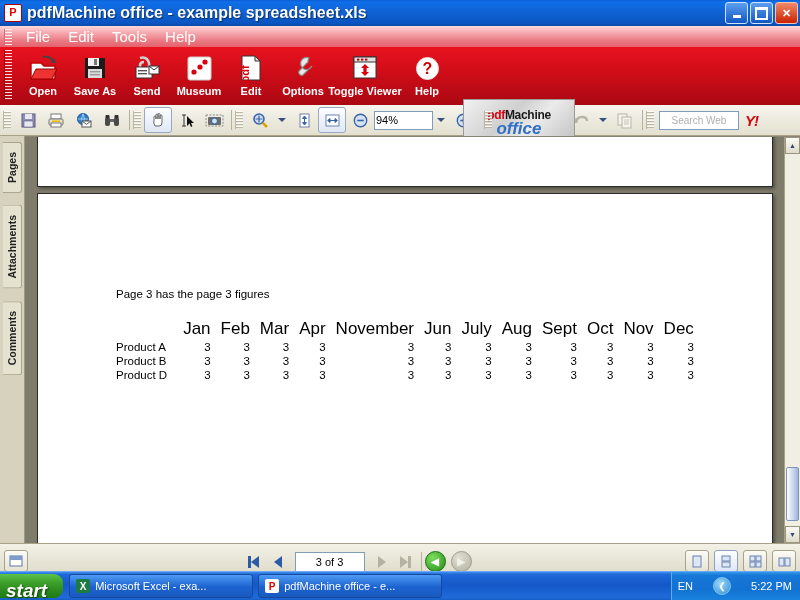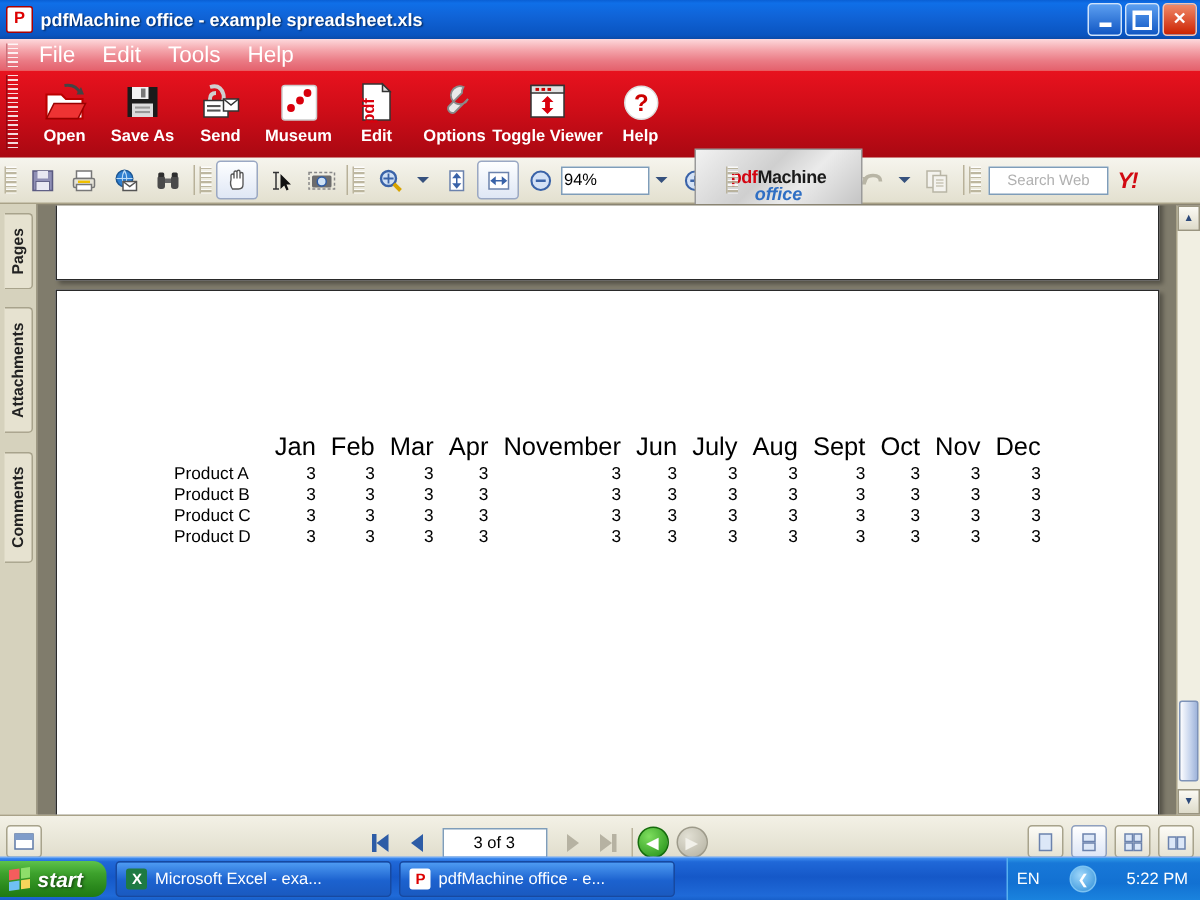--- a/index.html
+++ b/index.html
@@ -6,21 +6,21 @@
   body{width:800px;height:600px;overflow:hidden;background:#3a6ea5;
        font-family:"Liberation Sans",sans-serif;font-size:11px;}
   .app{position:absolute;left:0;top:0;width:800px;height:572px;background:#ece9d8;
        display:flex;flex-direction:column;}
 
   
   .titlebar{height:26px;background:linear-gradient(180deg,#0a5fd4 0%,#0f6fe8 8%,#1064d8 40%,#0a54c0 90%,#0c4aa8 100%);
     display:flex;align-items:center;padding:0 2px 0 4px;color:#fff;}
   .tb-icon{width:16px;height:16px;background:#fff;border:1px solid #a00;border-radius:2px;
     color:#d00;font-weight:bold;font-size:11px;line-height:14px;text-align:center;margin-right:5px;}
-  .tb-title{font-weight:bold;font-size:12px;text-shadow:1px 1px 1px rgba(0,0,0,.5);flex:1;white-space:nowrap;}
+  .tb-title{font-weight:bold;font-size:16px;text-shadow:1px 1px 1px rgba(0,0,0,.5);flex:1;white-space:nowrap;}
   .tb-btns{display:flex;gap:2px;}
   .tb-btn{width:21px;height:20px;border:1px solid #cfe3fb;border-radius:3px;
     background:linear-gradient(180deg,#5c9ff0,#1157c4);display:flex;align-items:center;justify-content:center;
     color:#fff;font-size:11px;font-weight:bold;line-height:1;}
   .tb-btn.close{background:linear-gradient(180deg,#f08a6a,#cc2200);border-color:#f3c4b4;}
   .tb-min i{display:block;width:8px;height:3px;background:#fff;margin-top:6px;}
   .tb-max i{display:block;width:9px;height:8px;border:2px solid #fff;border-top-width:3px;}
 
   
   .menubar{height:21px;background:linear-gradient(180deg,#fdd9dc 0%,#f4a5ab 35%,#ea7a84 70%,#e4616d 100%);
@@ -36,21 +36,21 @@
   .bbtn{width:52px;display:flex;flex-direction:column;align-items:center;padding-top:5px;}
   .bbtn .gl{height:32px;display:flex;align-items:center;justify-content:center;}
   .bbtn .lb{color:#fff;font-size:11px;font-weight:bold;margin-top:1px;white-space:nowrap;}
   .bbtn.wide{width:72px;}
   .logo{position:absolute;left:463px;top:52px;width:110px;height:46px;
     background:linear-gradient(135deg,#f2f2f2,#cfcfcf 40%,#ebebeb 60%,#bdbdbd);
     border:1px solid #9a9a9a;display:flex;flex-direction:column;align-items:center;justify-content:center;overflow:hidden;}
   .logo .l1{font-size:12px;font-weight:bold;letter-spacing:-.3px;}
   .logo .l1 .r{color:#d40511;}
   .logo .l1 .k{color:#1a1a1a;}
-  .logo .l2{font-size:12px;font-weight:bold;font-style:italic;color:#2f6fc4;line-height:.95;margin-top:-1px;text-align:right;}
+  .logo .l2{font-size:17px;font-weight:bold;font-style:italic;color:#2f6fc4;line-height:.95;margin-top:-1px;text-align:right;}
 
   
   .smallbar{height:30px;background:linear-gradient(180deg,#f6f5ee,#e3e0cf);
     border-bottom:1px solid #a9a288;display:flex;align-items:center;padding-left:3px;}
   .smallbar .grip{height:18px;background-image:repeating-linear-gradient(180deg,#fff 0 1px,#b5ae95 1px 2px,transparent 2px 3px);
     border-left:1px solid #b5ae95;margin-right:3px;}
   .sep{width:1px;height:20px;background:#b8b199;margin:0 3px;}
   .sbtn{width:26px;height:24px;display:flex;align-items:center;justify-content:center;border:1px solid transparent;border-radius:3px;}
   .sbtn.on{border-color:#9aa8c4;background:linear-gradient(180deg,#fdfeff,#dfe7f5);}
   .zoombox{width:56px;height:17px;background:#fff;border:1px solid #7f9db9;
@@ -105,21 +105,21 @@
     border-radius:3px;display:flex;align-items:center;justify-content:center;}
   .vbtn.on{border-color:#8fa0c0;background:linear-gradient(180deg,#ffffff,#dde6f6);}
 
   
   .taskbar{position:absolute;left:0;bottom:0;width:800px;height:28px;
     background:linear-gradient(180deg,#3f8df0 0%,#2068d8 9%,#1558c8 45%,#1f6ad8 90%,#175fc9 100%);
     border-top:1px solid #6ea8f5;display:flex;align-items:center;}
   .start{height:24px;margin:0 6px 0 0;padding:0 16px 0 6px;border-radius:0 9px 9px 0;
     background:linear-gradient(180deg,#5dc24a 0%,#3da12c 35%,#2b8a1d 70%,#1f7a14 100%);
     display:flex;align-items:center;gap:5px;color:#fff;font-weight:bold;font-style:italic;
-    font-size:14px;text-shadow:1px 1px 2px rgba(0,0,0,.55);}
+    font-size:19px;text-shadow:1px 1px 2px rgba(0,0,0,.55);flex-direction:column;}
   .flag{width:14px;height:14px;display:grid;grid-template-columns:1fr 1fr;grid-template-rows:1fr 1fr;
     gap:1px;transform:skewY(-8deg);}
   .flag i{display:block;}
   .task{height:22px;min-width:170px;max-width:175px;margin-right:5px;padding:0 6px;border-radius:3px;
     background:linear-gradient(180deg,#4e9bf2,#1c62cf 55%,#1a5ac0);border:1px solid #1749a0;
     display:flex;align-items:center;gap:5px;color:#fff;font-size:11px;white-space:nowrap;overflow:hidden;}
   .task .ic{width:14px;height:14px;border-radius:2px;display:flex;align-items:center;justify-content:center;
     font-size:10px;font-weight:bold;flex:0 0 auto;}
   .tray{margin-left:auto;height:28px;padding:0 8px 0 6px;display:flex;align-items:center;gap:20px;
     background:linear-gradient(180deg,#2f9ae8 0%,#1878d8 12%,#1271d2 60%,#1a83de 100%);
@@ -404,20 +404,21 @@
       <div class="vtab">Pages</div>
       <div class="vtab">Attachments</div>
       <div class="vtab">Comments</div>
     </div>
 
     <div class="viewer">
       <div class="pagecanvas">
         <div class="page pg-prev"></div>
         <div class="page pg-cur">
           <div class="doc">
+            <div class="lead">Page 3 has the page 3 figures</div>
             <table class="fig">
               <tbody>
                   <tr>
                 <th></th>
                 <th>Jan</th>
                 <th>Feb</th>
                 <th>Mar</th>
                 <th>Apr</th>
                 <th>November</th>
                 <th>Jun</th>
@@ -452,35 +453,20 @@
                 <td>3</td>
                 <td>3</td>
                 <td>3</td>
                 <td>3</td>
                 <td>3</td>
                 <td>3</td>
                 <td>3</td>
                 <td>3</td>
               </tr>
               <tr>
-                <td class="rh">Product C</td>
-                <td>3</td>
-                <td>3</td>
-                <td>3</td>
-                <td>3</td>
-                <td>3</td>
-                <td>3</td>
-                <td>3</td>
-                <td>3</td>
-                <td>3</td>
-                <td>3</td>
-                <td>3</td>
-                <td>3</td>
-              </tr>
-              <tr>
                 <td class="rh">Product D</td>
                 <td>3</td>
                 <td>3</td>
                 <td>3</td>
                 <td>3</td>
                 <td>3</td>
                 <td>3</td>
                 <td>3</td>
                 <td>3</td>
                 <td>3</td>

